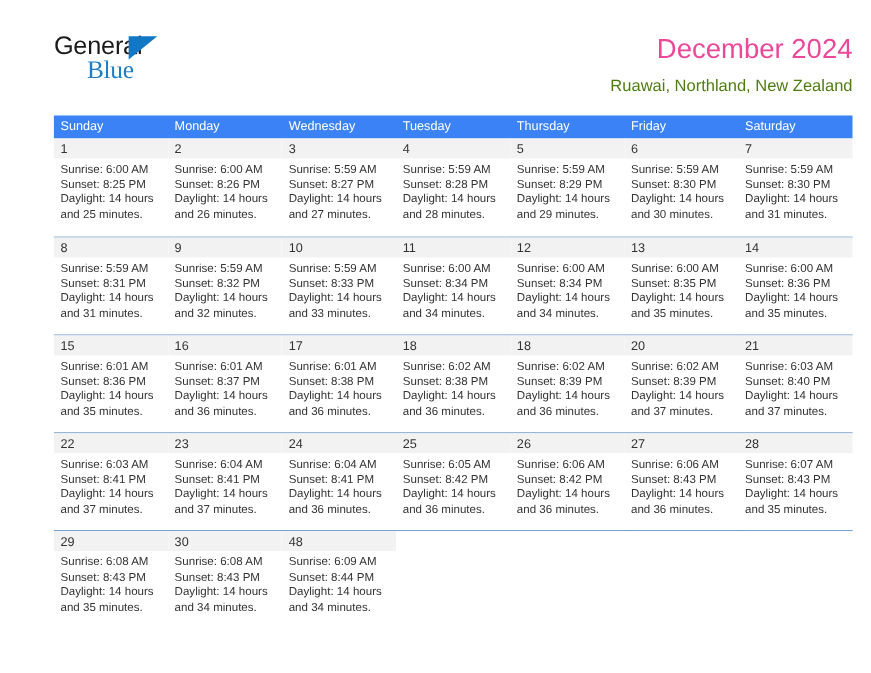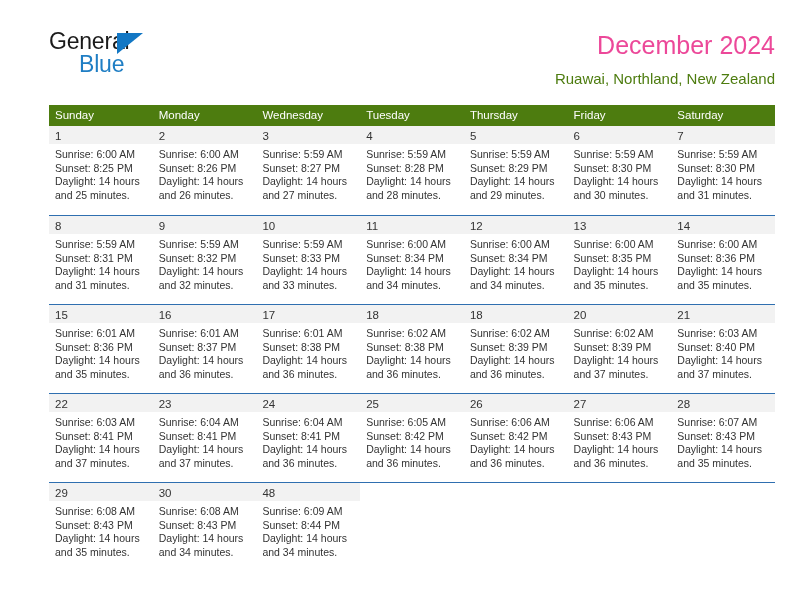--- a/index.html
+++ b/index.html
@@ -55,21 +55,21 @@
     border-left: 26px solid #1277c4;
     border-bottom: 21px solid transparent;
   }
   .logo-blue {
     position: absolute;
     left: 30px;
     top: 23px;
     font-size: 23px;
     letter-spacing: -0.2px;
     color: #1f7ec4;
-    font-family: Liberation Sans, sans-serif;
+    font-family: Liberation Serif, serif;
   }
   .title-block {
     position: absolute;
     right: 0;
     top: 0;
     text-align: right;
   }
   .cal-title {
     font-size: 25px;
     color: #ec4899;
@@ -86,21 +86,21 @@
 
   
   .calendar {
     position: absolute;
     left: 33px;
     top: 105px;
     width: 726px;
   }
   .weekday-row {
     display: flex;
-    background: #4d7c0f;
+    background: #3b82f6;
     height: 21px;
   }
   .weekday {
     flex: 1 1 0;
     color: #ffffff;
     font-size: 11.5px;
     line-height: 21px;
     padding-left: 6px;
     box-sizing: border-box;
     white-space: nowrap;

